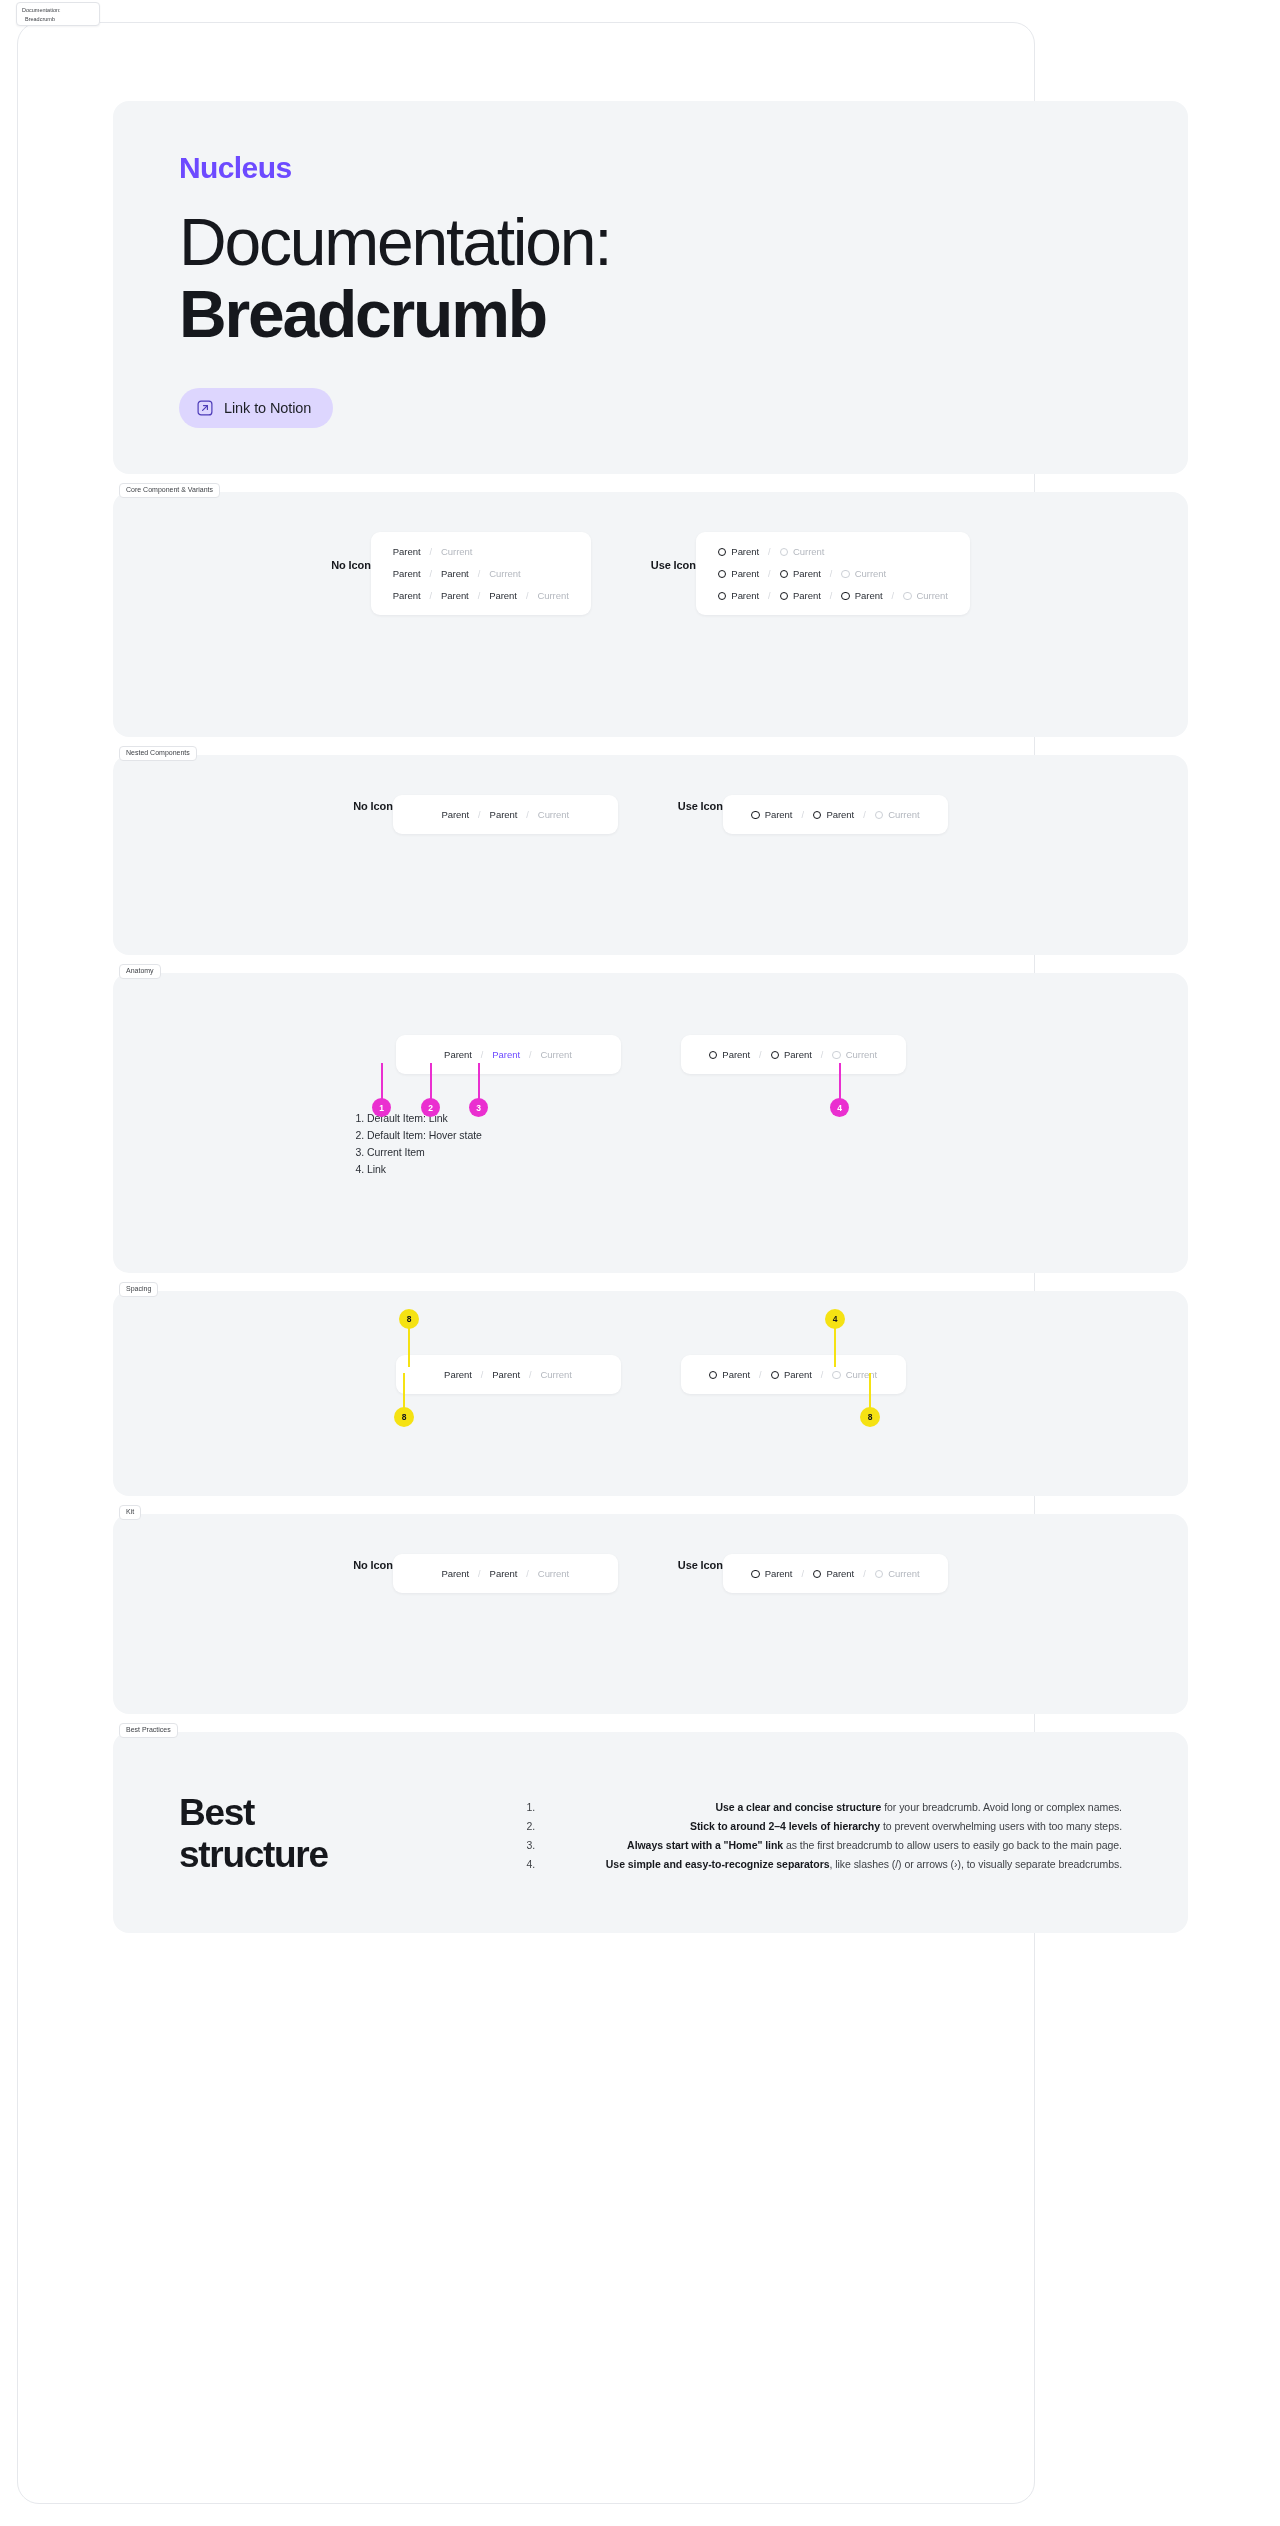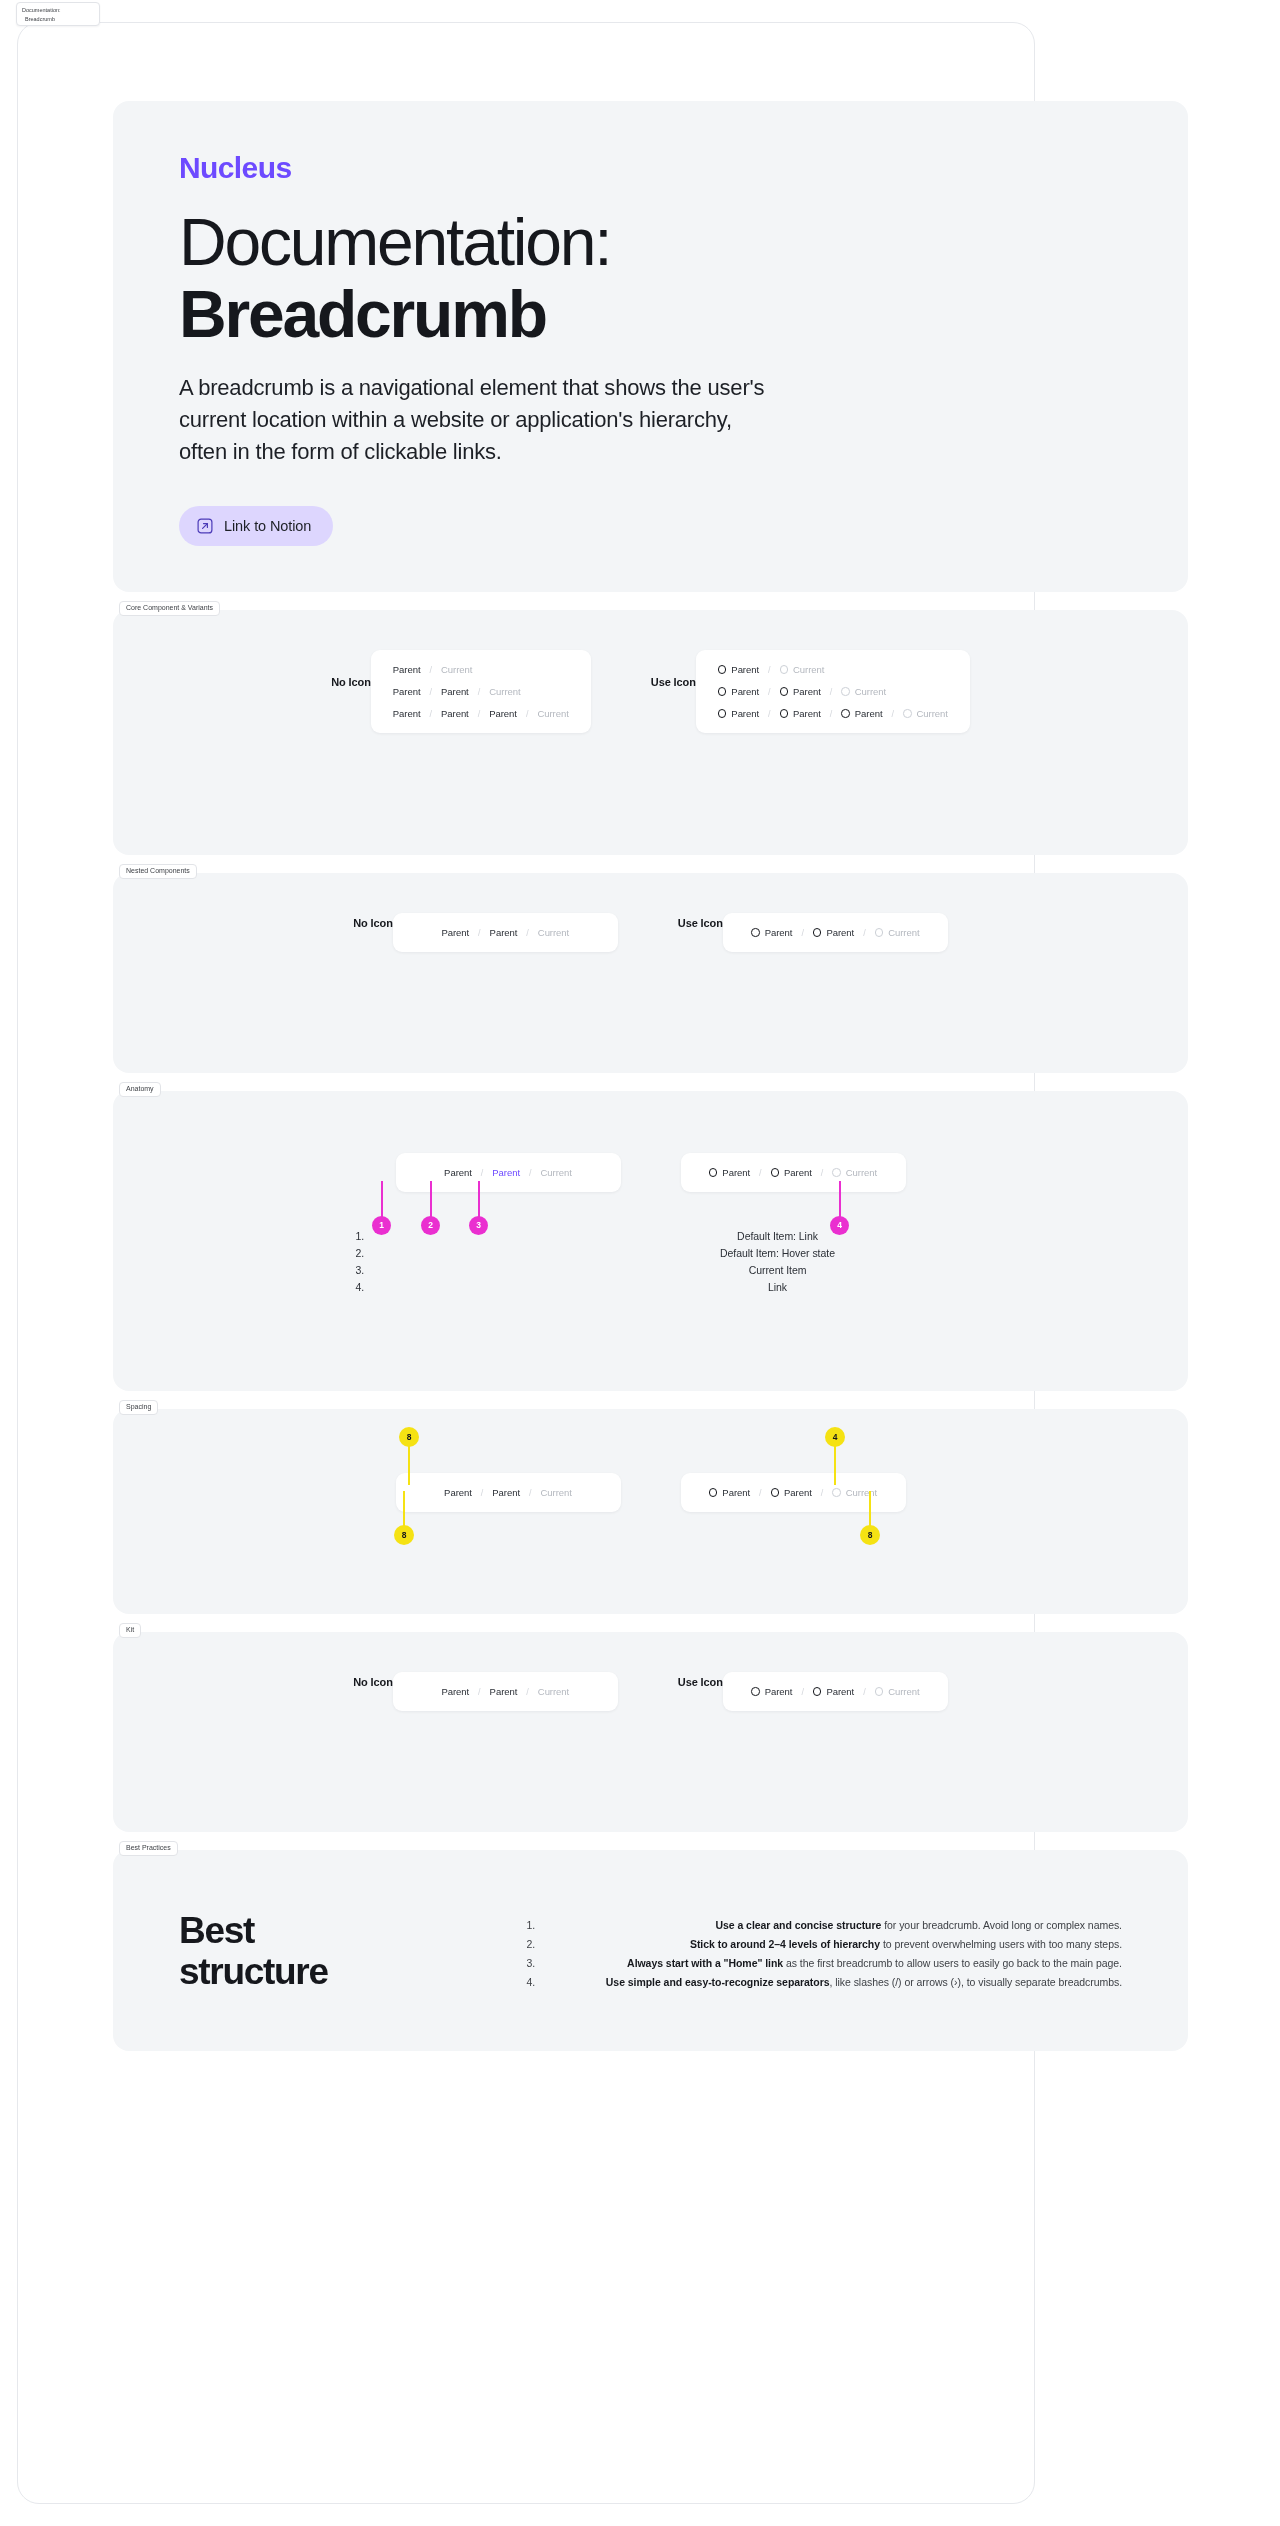--- a/index.html
+++ b/index.html
@@ -183,21 +183,20 @@
     margin: 36px auto 0;
     width: 1075px;
     padding-left: 238px;
   }
   .legend ol { list-style: decimal; padding-left: 16px; }
   .legend li {
     font-size: 10.5px;
     color: #2b2f36;
     line-height: 1.62;
     letter-spacing: -0.05px;
-    text-align: center;
   }
 
   
   .bp-wrap { display: flex; padding: 60px 66px 58px; gap: 92px; }
   .bp-title {
     font-size: 37px;
     font-weight: 800;
     color: #16181d;
     letter-spacing: -1.3px;
     line-height: 1.12;
@@ -224,21 +223,20 @@
   <div style="padding-left:3px">Breadcrumb</div>
 </div>
 
 <div class="canvas">
   <div class="inner">
 
     <section class="card hero">
       <div class="brand">Nucleus</div>
       <div class="h1-light">Documentation:</div>
       <div class="h1-bold">Breadcrumb</div>
-      <p class="lede">A breadcrumb is a navigational element that shows the user's current location within a website or application's hierarchy, often in the form of clickable links.</p>
       <button class="notion-btn">
         <span>
           <svg class="ext-icon" viewBox="0 0 16 16" fill="none">
             <rect x="1.1" y="1.1" width="13.8" height="13.8" rx="3" stroke="#4c3bb8" stroke-width="1.2"></rect>
             <path d="M5.6 10.4 L10.4 5.6" stroke="#4c3bb8" stroke-width="1.2" stroke-linecap="round"></path>
             <path d="M6.5 5.6 H10.4 V9.5" stroke="#4c3bb8" stroke-width="1.2" stroke-linecap="round" stroke-linejoin="round"></path>
           </svg>
         </span>
         <span class="lbl">Link to Notion</span>
       </button>

